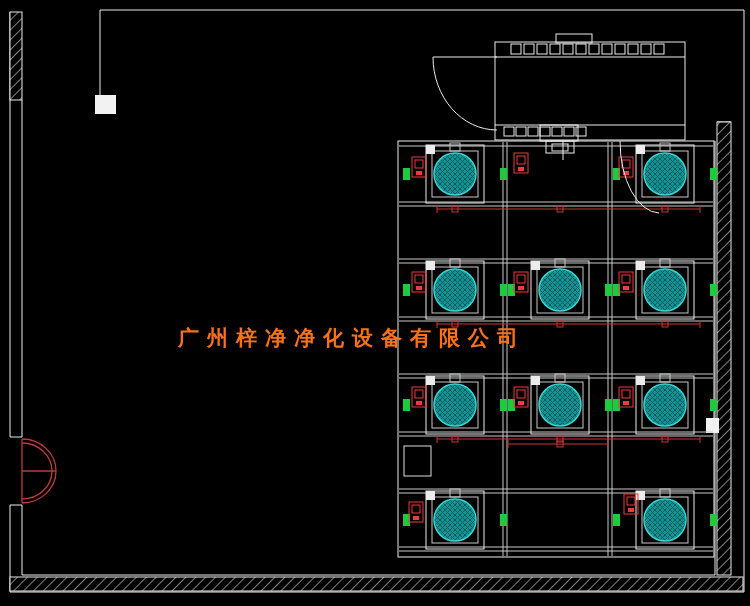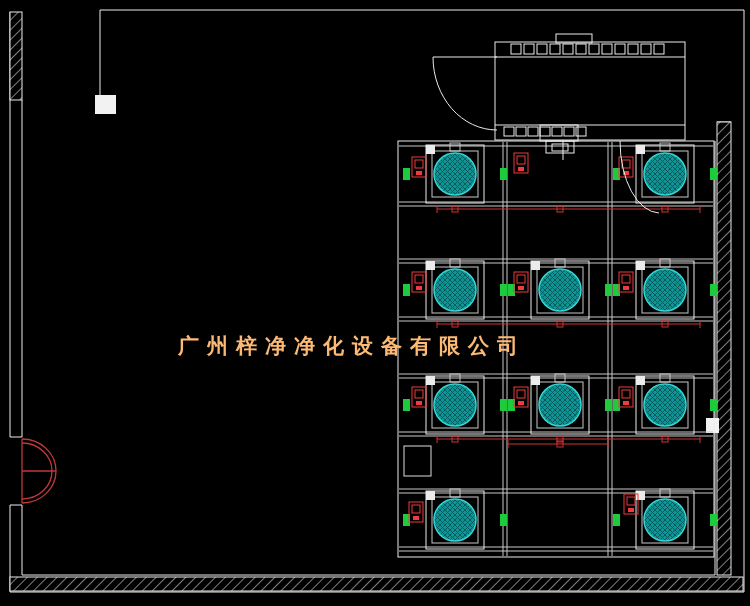--- a/index.html
+++ b/index.html
@@ -1,20 +1,20 @@
 <!DOCTYPE html>
 <html><head>
 <meta charset="utf-8">
 <style>
   html,body{margin:0;padding:0;background:#000;}
   .canvas{position:relative;width:750px;height:606px;background:#000;overflow:hidden;
           font-family:"DejaVu Sans",sans-serif;}
   svg{position:absolute;left:0;top:0;}
   .watermark{position:absolute;left:178px;top:324px;font-size:21px;font-weight:bold;
-             color:#fdba74;letter-spacing:8px;white-space:nowrap;z-index:5;margin-top:8px;}
+             color:#f97316;letter-spacing:8px;white-space:nowrap;z-index:5;}
 </style>
 </head>
 <body>
 
 <div class="canvas">
 
   <svg width="750" height="606" viewBox="0 0 750 606">
     <defs>
       <pattern id="hatchWhite" patternUnits="userSpaceOnUse" width="7" height="7" patternTransform="rotate(45)">
         <rect width="7" height="7" fill="#000000"></rect>

